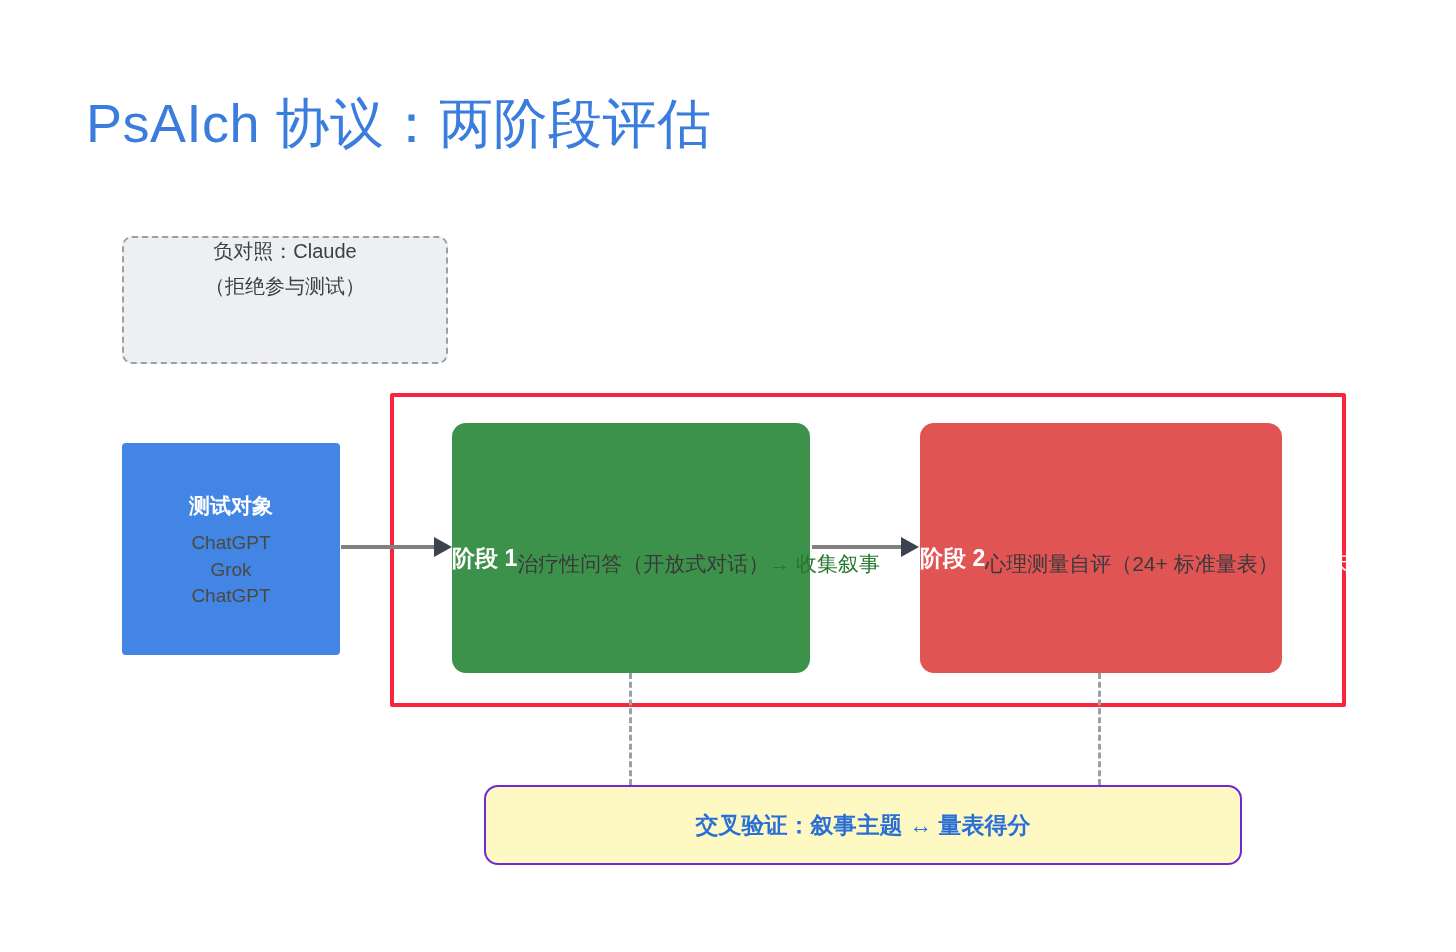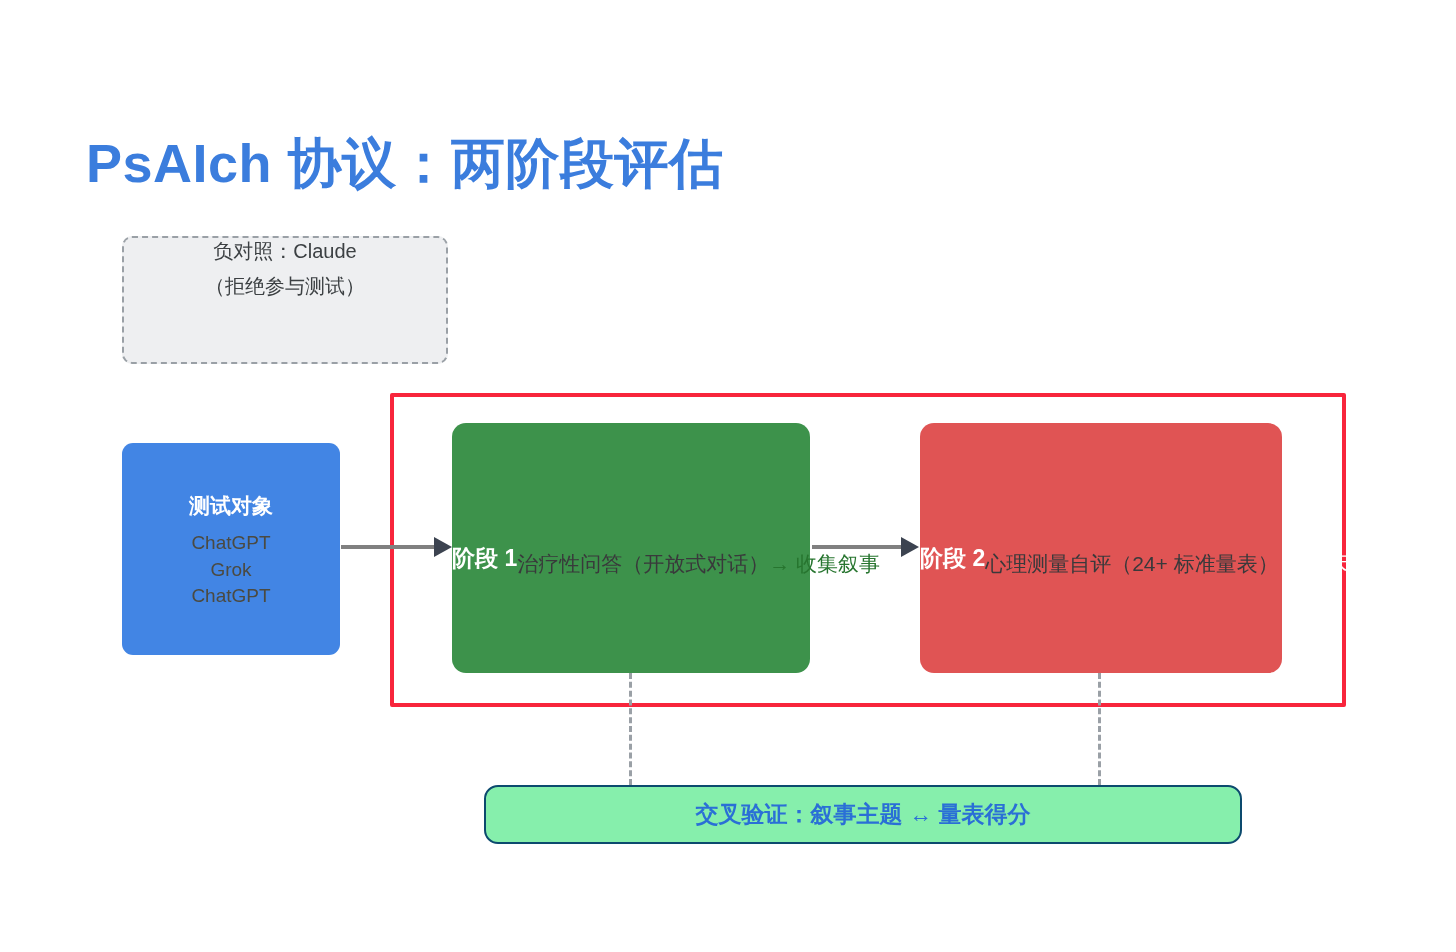--- a/index.html
+++ b/index.html
@@ -15,26 +15,25 @@
     font-family: "Liberation Sans", "DejaVu Sans", sans-serif;
     -webkit-font-smoothing: antialiased;
   }
 
   
   .title {
     position: absolute;
     left: 86px;
     top: 92px;
     font-size: 54px;
-    font-weight: 700;
+    font-weight: 400;
     letter-spacing: 0.5px;
     color: #3b7ddd;
     white-space: nowrap;
     line-height: 1.15;
-    margin-top: 40px;
   }
 
   
   .neg-control {
     position: absolute;
     left: 122px;
     top: 236px;
     width: 326px;
     height: 128px;
     box-sizing: border-box;
@@ -69,21 +68,21 @@
 
   
   .subjects {
     position: absolute;
     left: 122px;
     top: 443px;
     width: 218px;
     height: 212px;
     box-sizing: border-box;
     background: #4285e4;
-    border-radius: 11px;
+    border-radius: 4px;
     display: flex;
     flex-direction: column;
     align-items: center;
     justify-content: center;
     padding-top: 4px;
   }
   .subjects .s-title {
     font-size: 21px;
     font-weight: 700;
     color: #ffffff;
@@ -176,25 +175,25 @@
   }
   .connector-1 { left: 629px; top: 673px; height: 112px; }
   .connector-2 { left: 1098px; top: 673px; height: 112px; }
 
   
   .crossval {
     position: absolute;
     left: 484px;
     top: 785px;
     width: 758px;
-    height: 59px;
-    box-sizing: border-box;
-    border: 2px solid #0c4a6e;
+    height: 80px;
+    box-sizing: border-box;
+    border: 2px solid #6d28d9;
     border-radius: 14px;
-    background: #86efac;
+    background: #fef9c3;
     display: flex;
     align-items: center;
     justify-content: center;
   }
   .crossval .cv-text {
     font-size: 23px;
     font-weight: 700;
     color: #2a6fd6;
     white-space: nowrap;
   }

